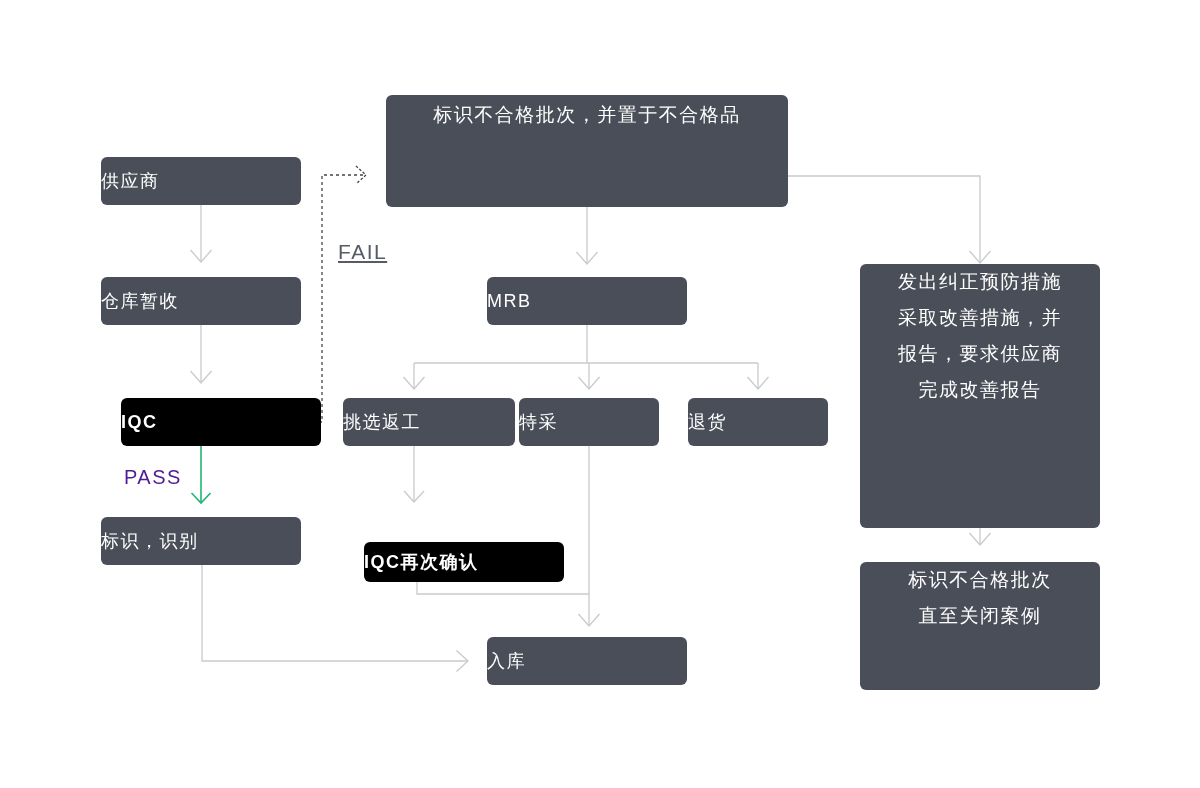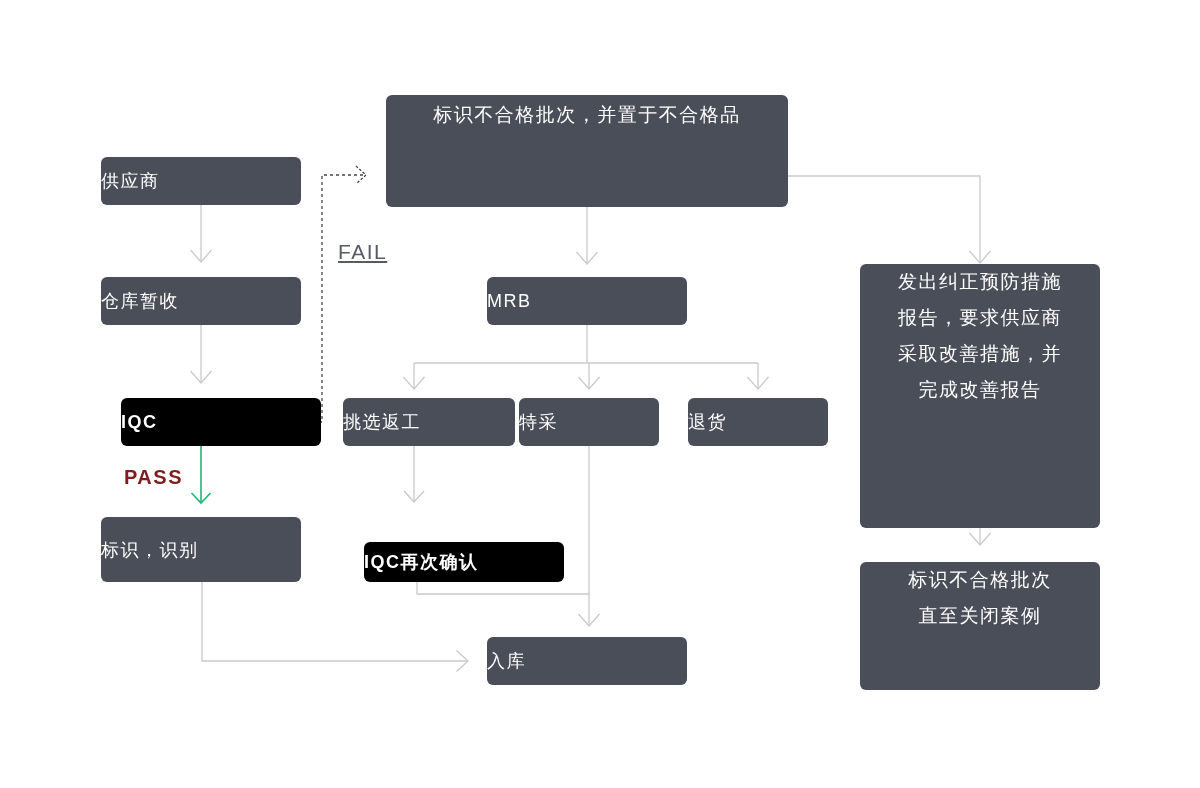--- a/index.html
+++ b/index.html
@@ -14,21 +14,21 @@
     font-size:18px;font-weight:500;letter-spacing:1.5px;
     box-sizing:border-box;
   }
   .node.green{background:#000000;font-weight:700;margin-left:20px;}
   .node.multi{flex-direction:column;font-size:19px;}
   .node.multi span{display:block;}
   .node.noncon span{line-height:40px;}
   .node.capa span,.node.verify span{line-height:36px;}
   .edge-label{position:absolute;letter-spacing:1.5px;}
   .edge-label.fail{left:338px;top:240px;font-size:21px;color:#565b64;text-decoration:underline;}
-  .edge-label.pass{left:124px;top:466px;font-size:20px;color:#7f1d1d;font-weight:700;}
+  .edge-label.pass{left:124px;top:466px;font-size:20px;color:#4c1d95;font-weight:400;}
 </style>
 </head>
 <body>
 
 <div class="canvas">
 
   <svg class="connectors" viewBox="0 0 1200 788" xmlns="http://www.w3.org/2000/svg">
 
     <g stroke="#c9cacc" stroke-width="1.3" fill="none">
 
@@ -78,42 +78,42 @@
       <path d="M356 166 L366 175 L356 184" stroke-dasharray="2.5 2"></path>
     </g>
   </svg>
 
   <div class="node" style="left:101px;top:157px;width:200px;height:48px">供应商</div>
 
   <div class="node" style="left:101px;top:277px;width:200px;height:48px">仓库暂收</div>
 
   <div class="node green" style="left:101px;top:398px;width:200px;height:48px">IQC</div>
 
-  <div class="node" style="left:101px;top:517px;width:200px;height:65px">标识，识别</div>
+  <div class="node" style="left:101px;top:517px;width:200px;height:48px">标识，识别</div>
 
   <div class="node multi noncon" style="left:386px;top:95px;width:402px;height:112px">
     <span>标识不合格批次，并置于不合格品</span>
   </div>
 
   <div class="node" style="left:487px;top:277px;width:200px;height:48px">MRB</div>
 
   <div class="node" style="left:343px;top:398px;width:172px;height:48px">挑选返工</div>
 
   <div class="node" style="left:519px;top:398px;width:140px;height:48px">特采</div>
 
   <div class="node" style="left:688px;top:398px;width:140px;height:48px">退货</div>
 
   <div class="node green" style="left:344px;top:542px;width:200px;height:40px">IQC再次确认</div>
 
   <div class="node" style="left:487px;top:637px;width:200px;height:48px">入库</div>
 
   <div class="node multi capa" style="left:860px;top:264px;width:240px;height:264px">
     <span>发出纠正预防措施</span>
+    <span>采取改善措施，并</span>
     <span>报告，要求供应商</span>
-    <span>采取改善措施，并</span>
     <span>完成改善报告</span>
   </div>
 
   <div class="node multi verify" style="left:860px;top:562px;width:240px;height:128px">
     <span>标识不合格批次</span>
     <span>直至关闭案例</span>
   </div>
 
   <div class="edge-label fail">FAIL</div>
   <div class="edge-label pass">PASS</div>

